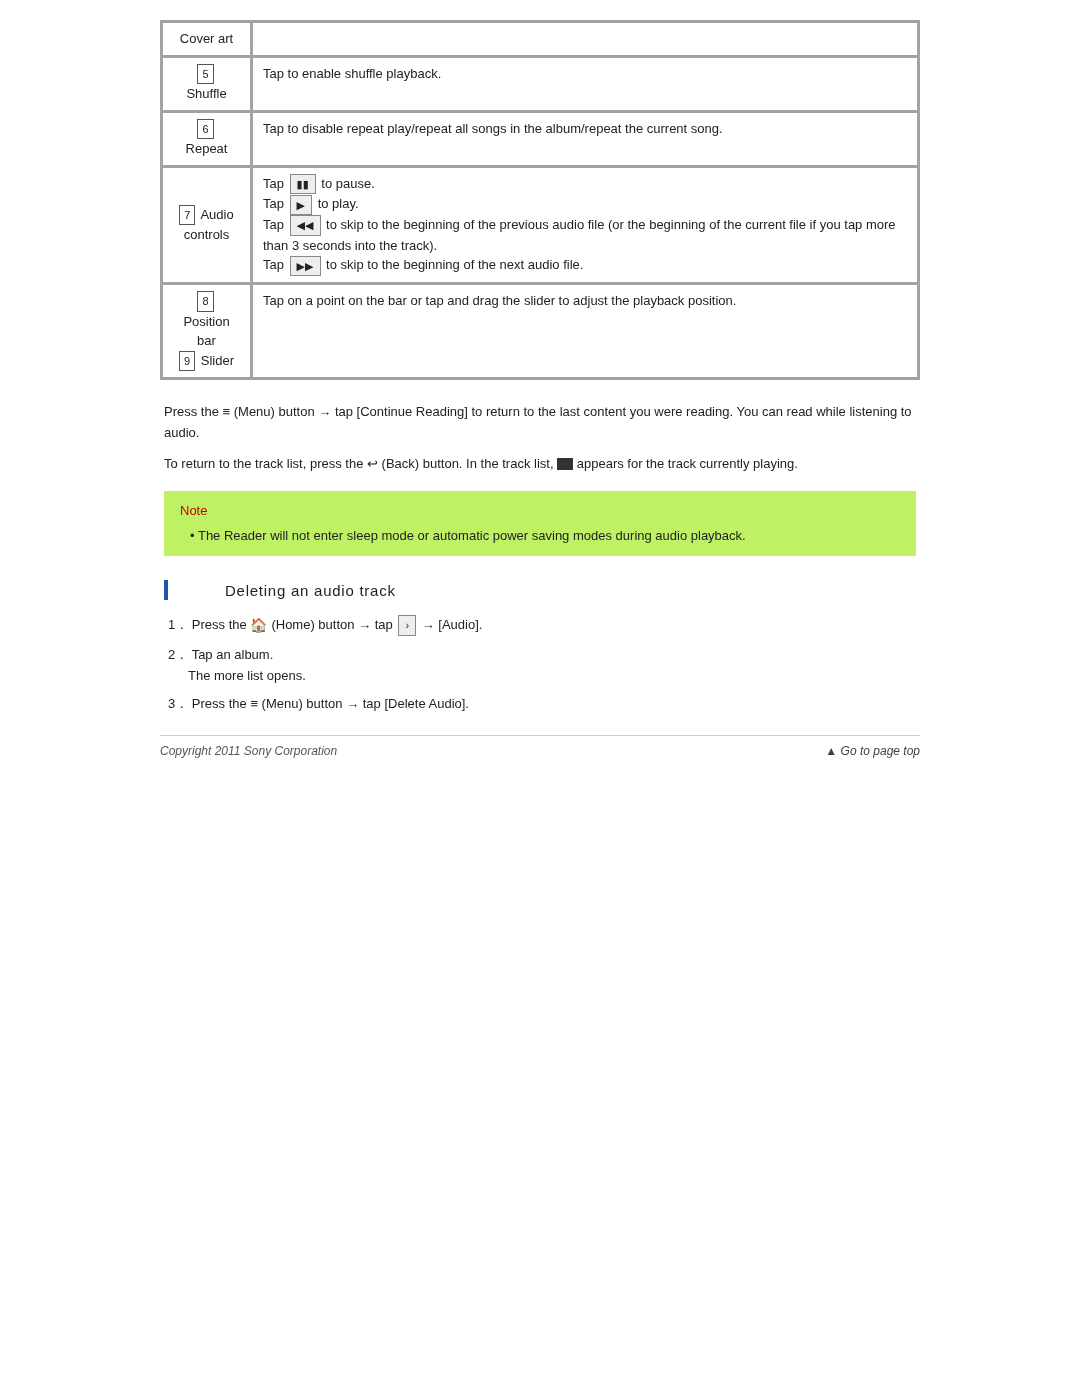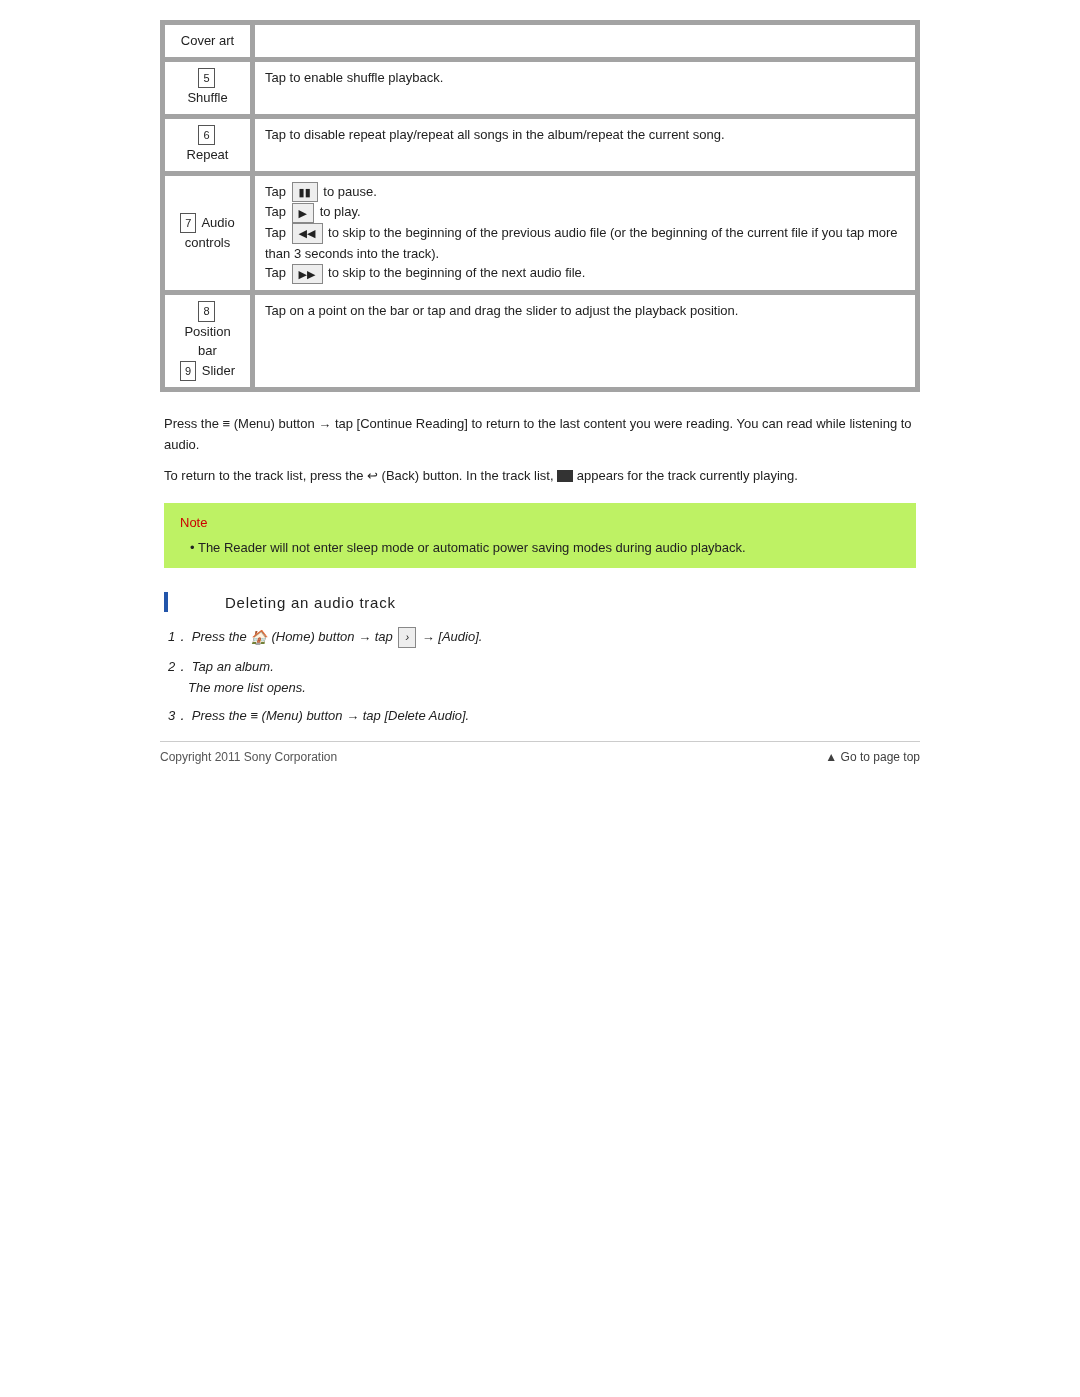--- a/index.html
+++ b/index.html
@@ -17,21 +17,21 @@
       padding: 20px 0 40px 0;
       position: relative;
     }
     
     .info-table {
       width: 100%;
       border-collapse: collapse;
       margin-bottom: 22px;
     }
     .info-table td {
-      border: 5px solid #a3a3a3;
+      border: 3px solid #a3a3a3;
       padding: 6px 10px;
       vertical-align: top;
       font-size: 13px;
       line-height: 1.5;
     }
     .info-table .label-cell {
       width: 90px;
       text-align: center;
       vertical-align: middle;
       white-space: nowrap;
@@ -91,43 +91,43 @@
       height: 20px;
       background: #2255aa;
       margin-right: 10px;
       flex-shrink: 0;
     }
     
     .steps {
       margin: 0 4px 0 4px;
       font-size: 13px;
       line-height: 1.6;
-      font-style: italic;
     }
     .step-item {
       margin-bottom: 8px;
       padding-left: 4px;
     }
     .step-sub {
       padding-left: 20px;
       color: #222;
     }
     .link-text {
       color: #1a6aa0;
       text-decoration: none;
     }
     
     .footer-line {
       border-top: 1px solid #ccc;
-      margin-top: 14px;
+      margin-top: 20px;
       padding-top: 8px;
       display: flex;
       justify-content: space-between;
       font-size: 12px;
       color: #555;
+      font-style: italic;
     }
     .go-to-top {
       color: #404040;
       text-decoration: none;
       font-size: 12px;
     }
     .page-num {
       text-align: center;
       color: #555;
       font-size: 13px;

